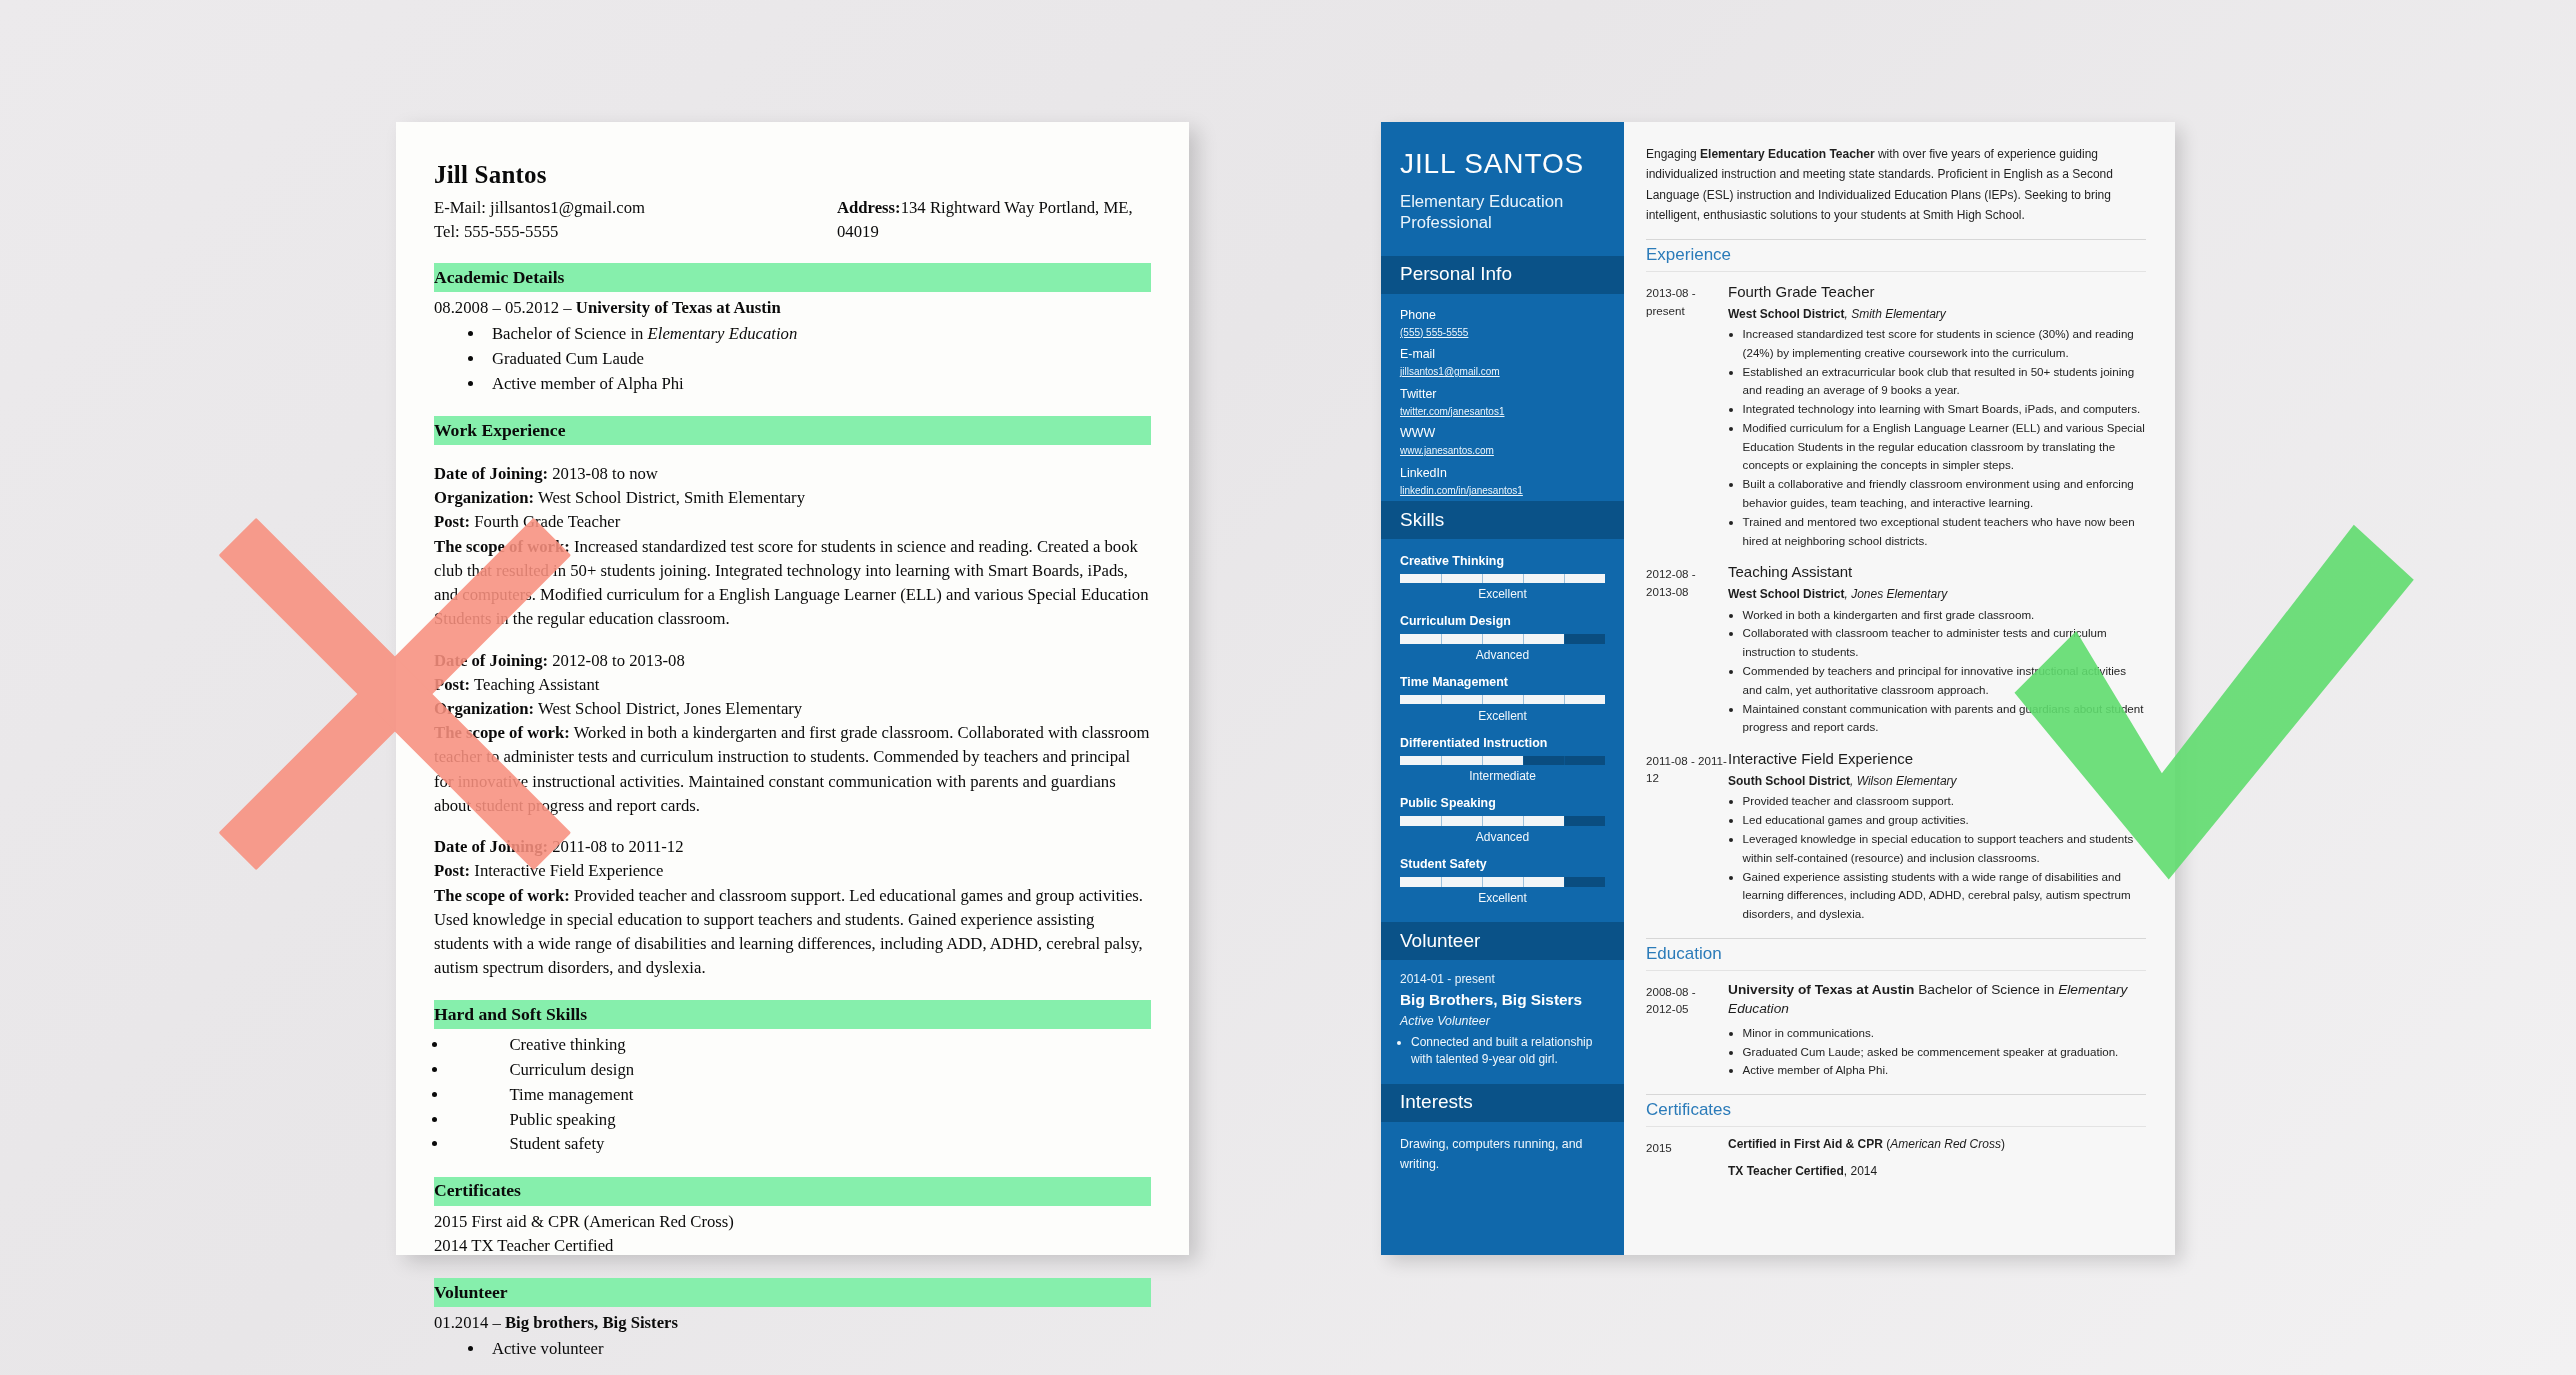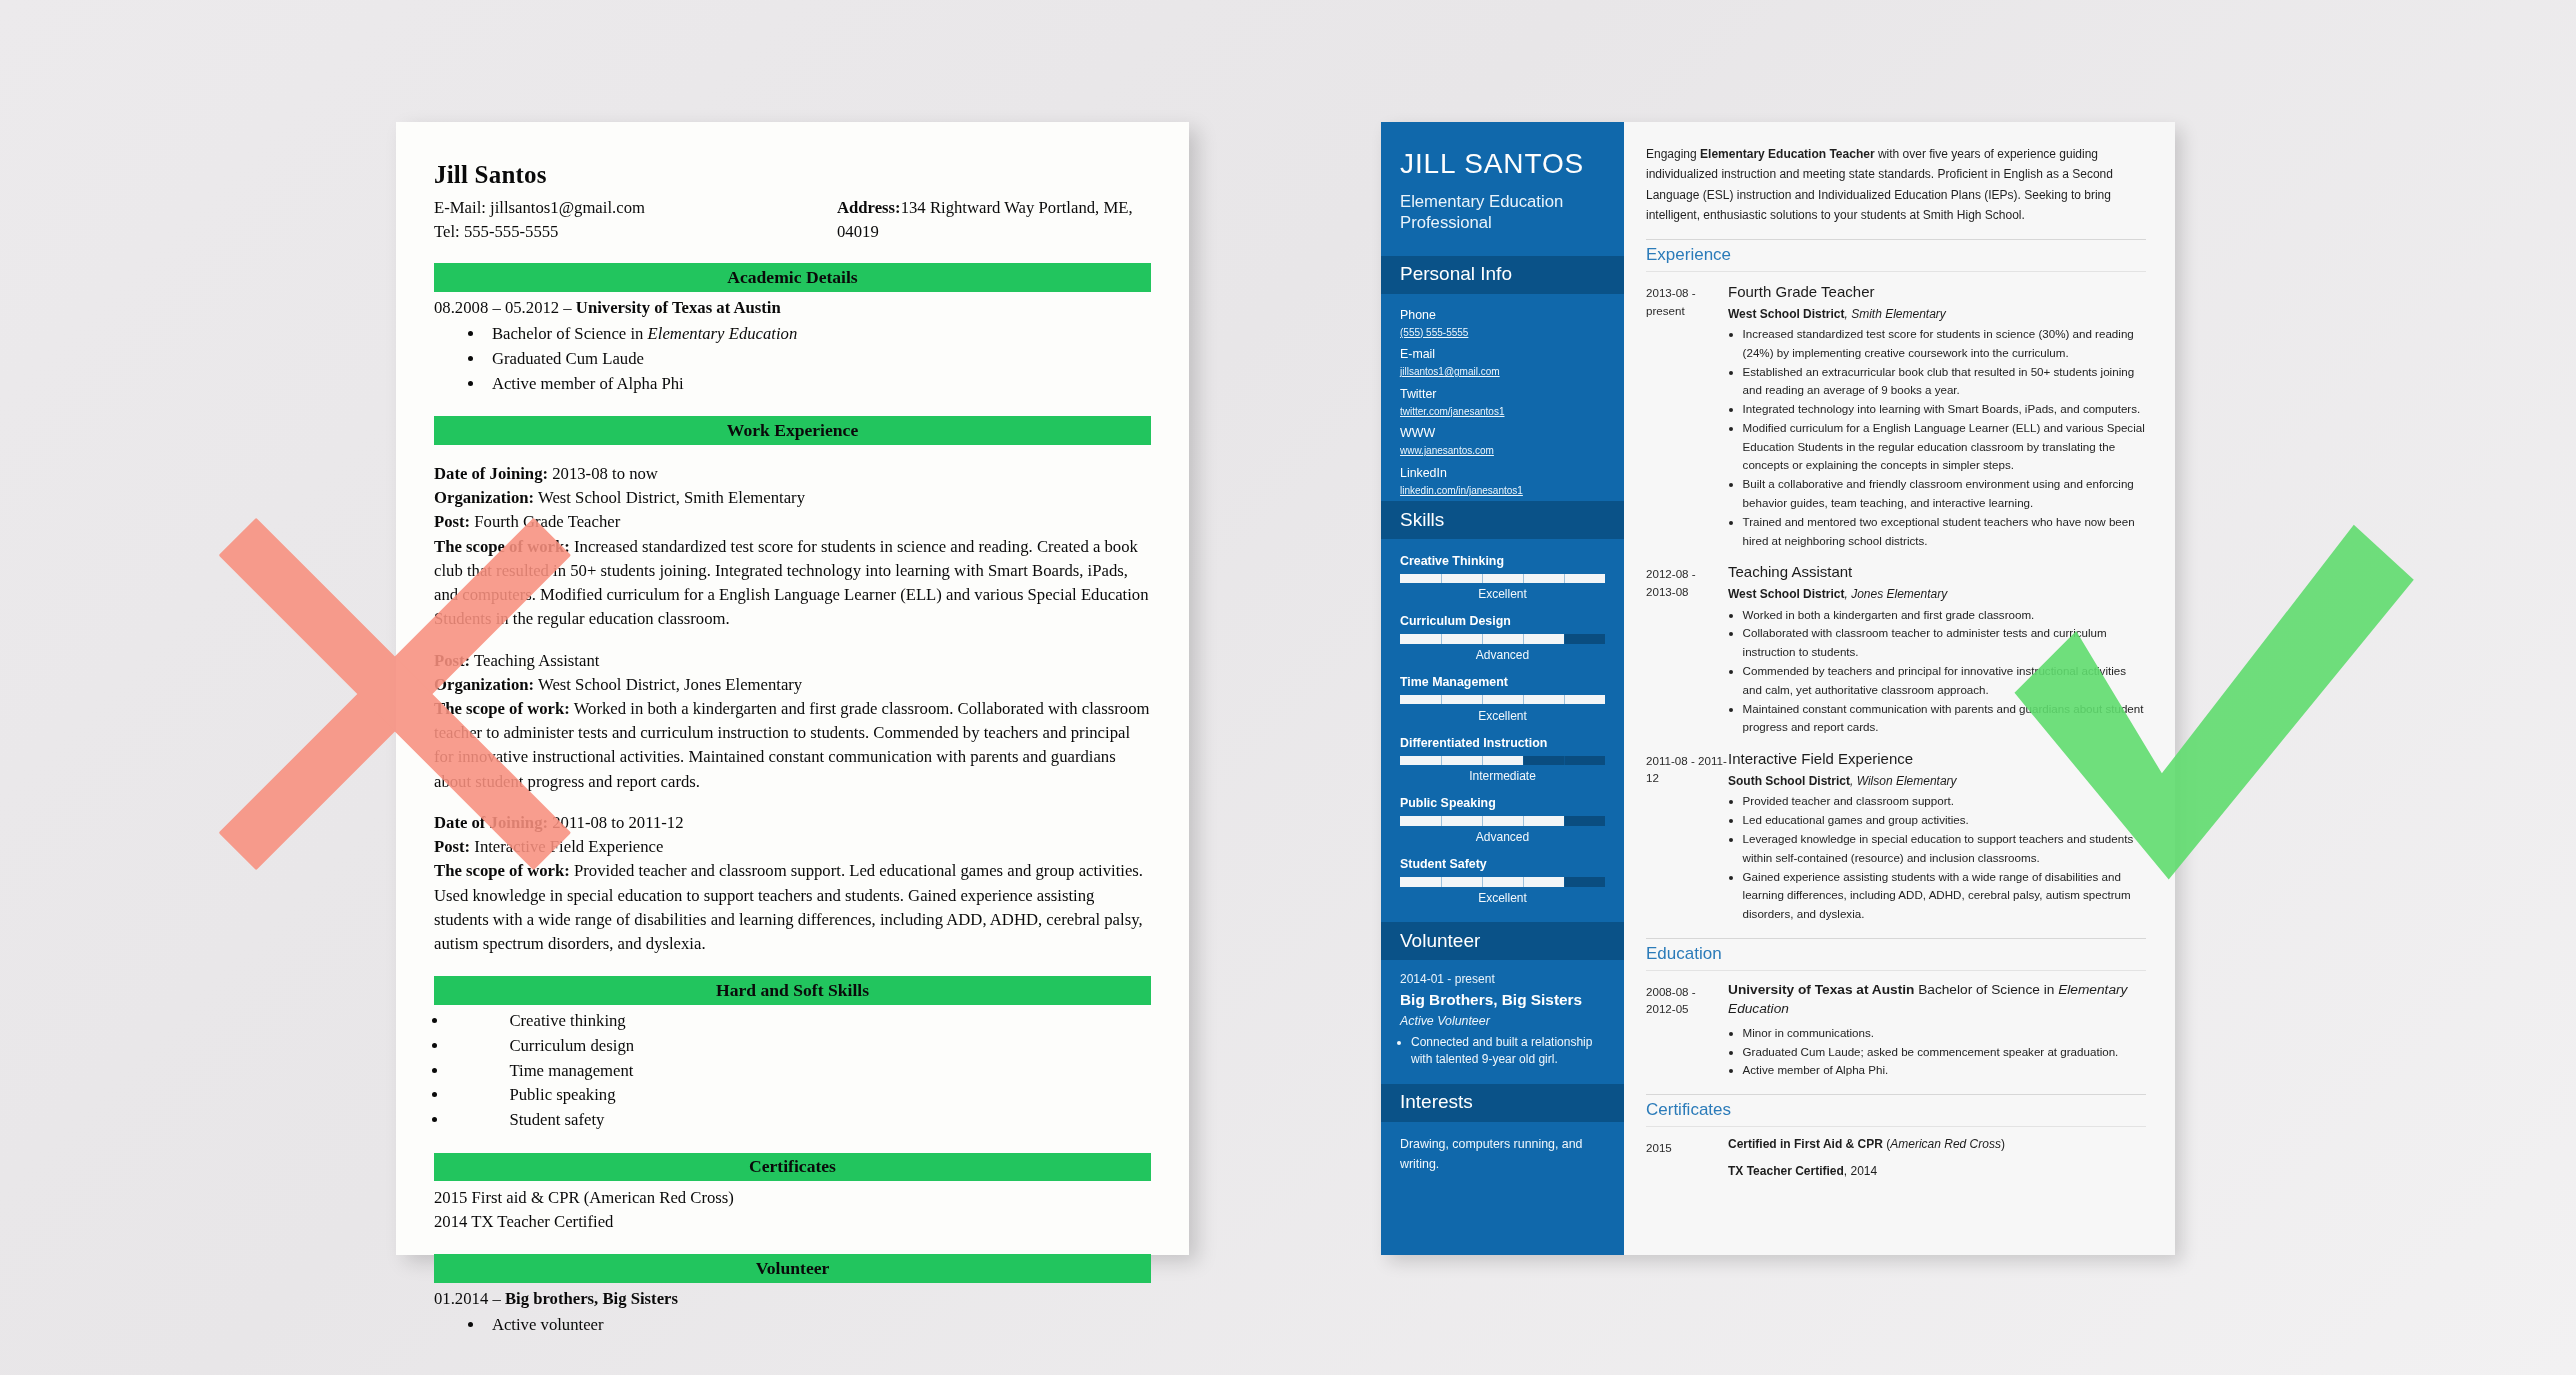--- a/index.html
+++ b/index.html
@@ -24,22 +24,21 @@
   }
   #bad-resume .name {
     font-size: 25px; font-weight: bold; letter-spacing: 0.2px;
     margin-bottom: 6.9px;
   }
   .contact-row { display: flex; font-size: 16.7px; line-height: 1.42; }
   .contact-left { width: 403px; }
   .contact-right { flex: 1; }
   .contact-right b { font-weight: bold; }
   .sec-bar {
-    background: #22c55e;
-    text-align: center;
+    background: #86efac;
     font-weight: bold;
     font-size: 17.6px;
     padding: 3.4px 0 4.3px 0;
     margin: 20px 0 4.3px 0;
   }
   .bad-line { font-size: 16.7px; line-height: 1.45; }
   .bad-line b { font-weight: bold; }
   ul.bad-ul { margin: 1.7px 0 0 0; padding-left: 51px; font-family: Liberation Serif, serif; }
   ul.bad-ul li { font-size: 16.7px; line-height: 1.48; padding-left: 6.9px; }
   .bad-para { font-size: 16.7px; line-height: 1.45; margin-top: 0; }
@@ -178,20 +177,21 @@
   <div class="sec-bar">Work Experience</div>
 
   <div class="job-block">
     <div class="bad-line"><b>Date of Joining:</b><span> 2013-08 to now</span></div>
     <div class="bad-line"><b>Organization:</b><span> West School District, Smith Elementary</span></div>
     <div class="bad-line"><b>Post:</b><span> Fourth Grade Teacher</span></div>
     <div class="bad-para"><b>The scope of work:</b><span> Increased standardized test score for students in science and reading. Created a book club that resulted in 50+ students joining. Integrated technology into learning with Smart Boards, iPads, and computers. Modified curriculum for a English Language Learner (ELL) and various Special Education Students in the regular education classroom.</span></div>
   </div>
 
   <div class="job-block">
+    <div class="bad-line"><b>Date of Joining:</b><span> 2012-08 to 2013-08</span></div>
     <div class="bad-line"><b>Post:</b><span> Teaching Assistant</span></div>
     <div class="bad-line"><b>Organization:</b><span> West School District, Jones Elementary</span></div>
     <div class="bad-para"><b>The scope of work:</b><span> Worked in both a kindergarten and first grade classroom. Collaborated with classroom teacher to administer tests and curriculum instruction to students. Commended by teachers and principal for innovative instructional activities. Maintained constant communication with parents and guardians about student progress and report cards.</span></div>
   </div>
 
   <div class="job-block">
     <div class="bad-line"><b>Date of Joining:</b><span> 2011-08 to 2011-12</span></div>
     <div class="bad-line"><b>Post:</b><span> Interactive Field Experience</span></div>
     <div class="bad-para"><b>The scope of work:</b><span> Provided teacher and classroom support. Led educational games and group activities. Used knowledge in special education to support teachers and students. Gained experience assisting students with a wide range of disabilities and learning differences, including ADD, ADHD, cerebral palsy, autism spectrum disorders, and dyslexia.</span></div>
   </div>

